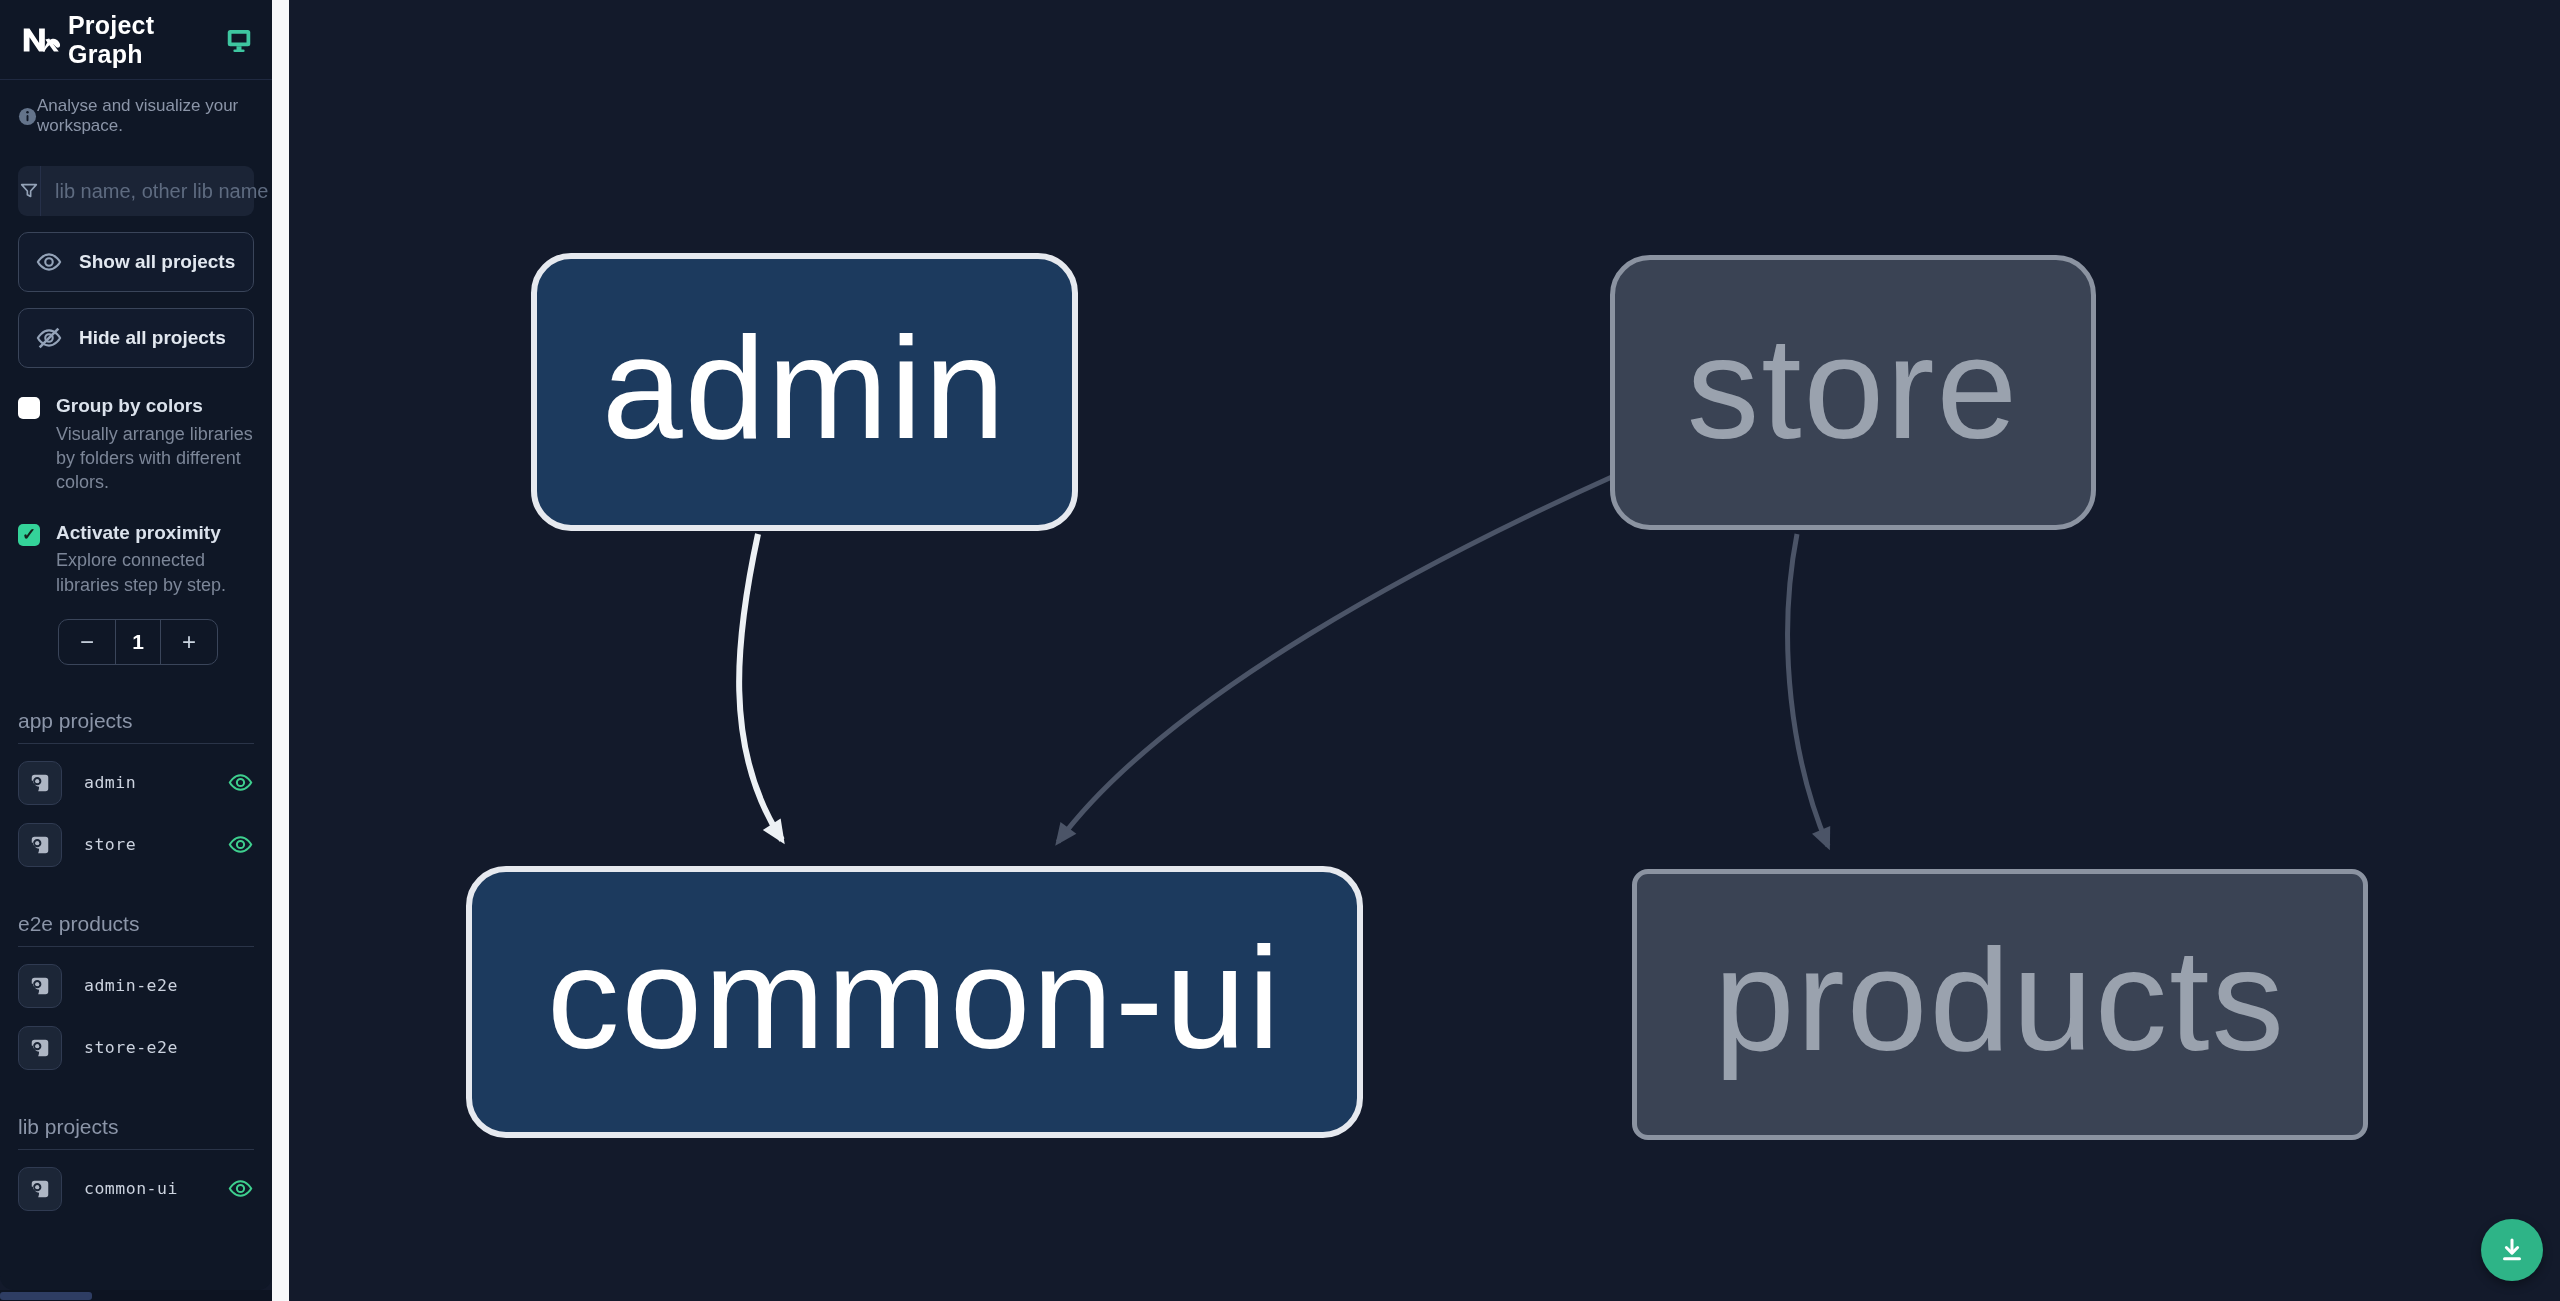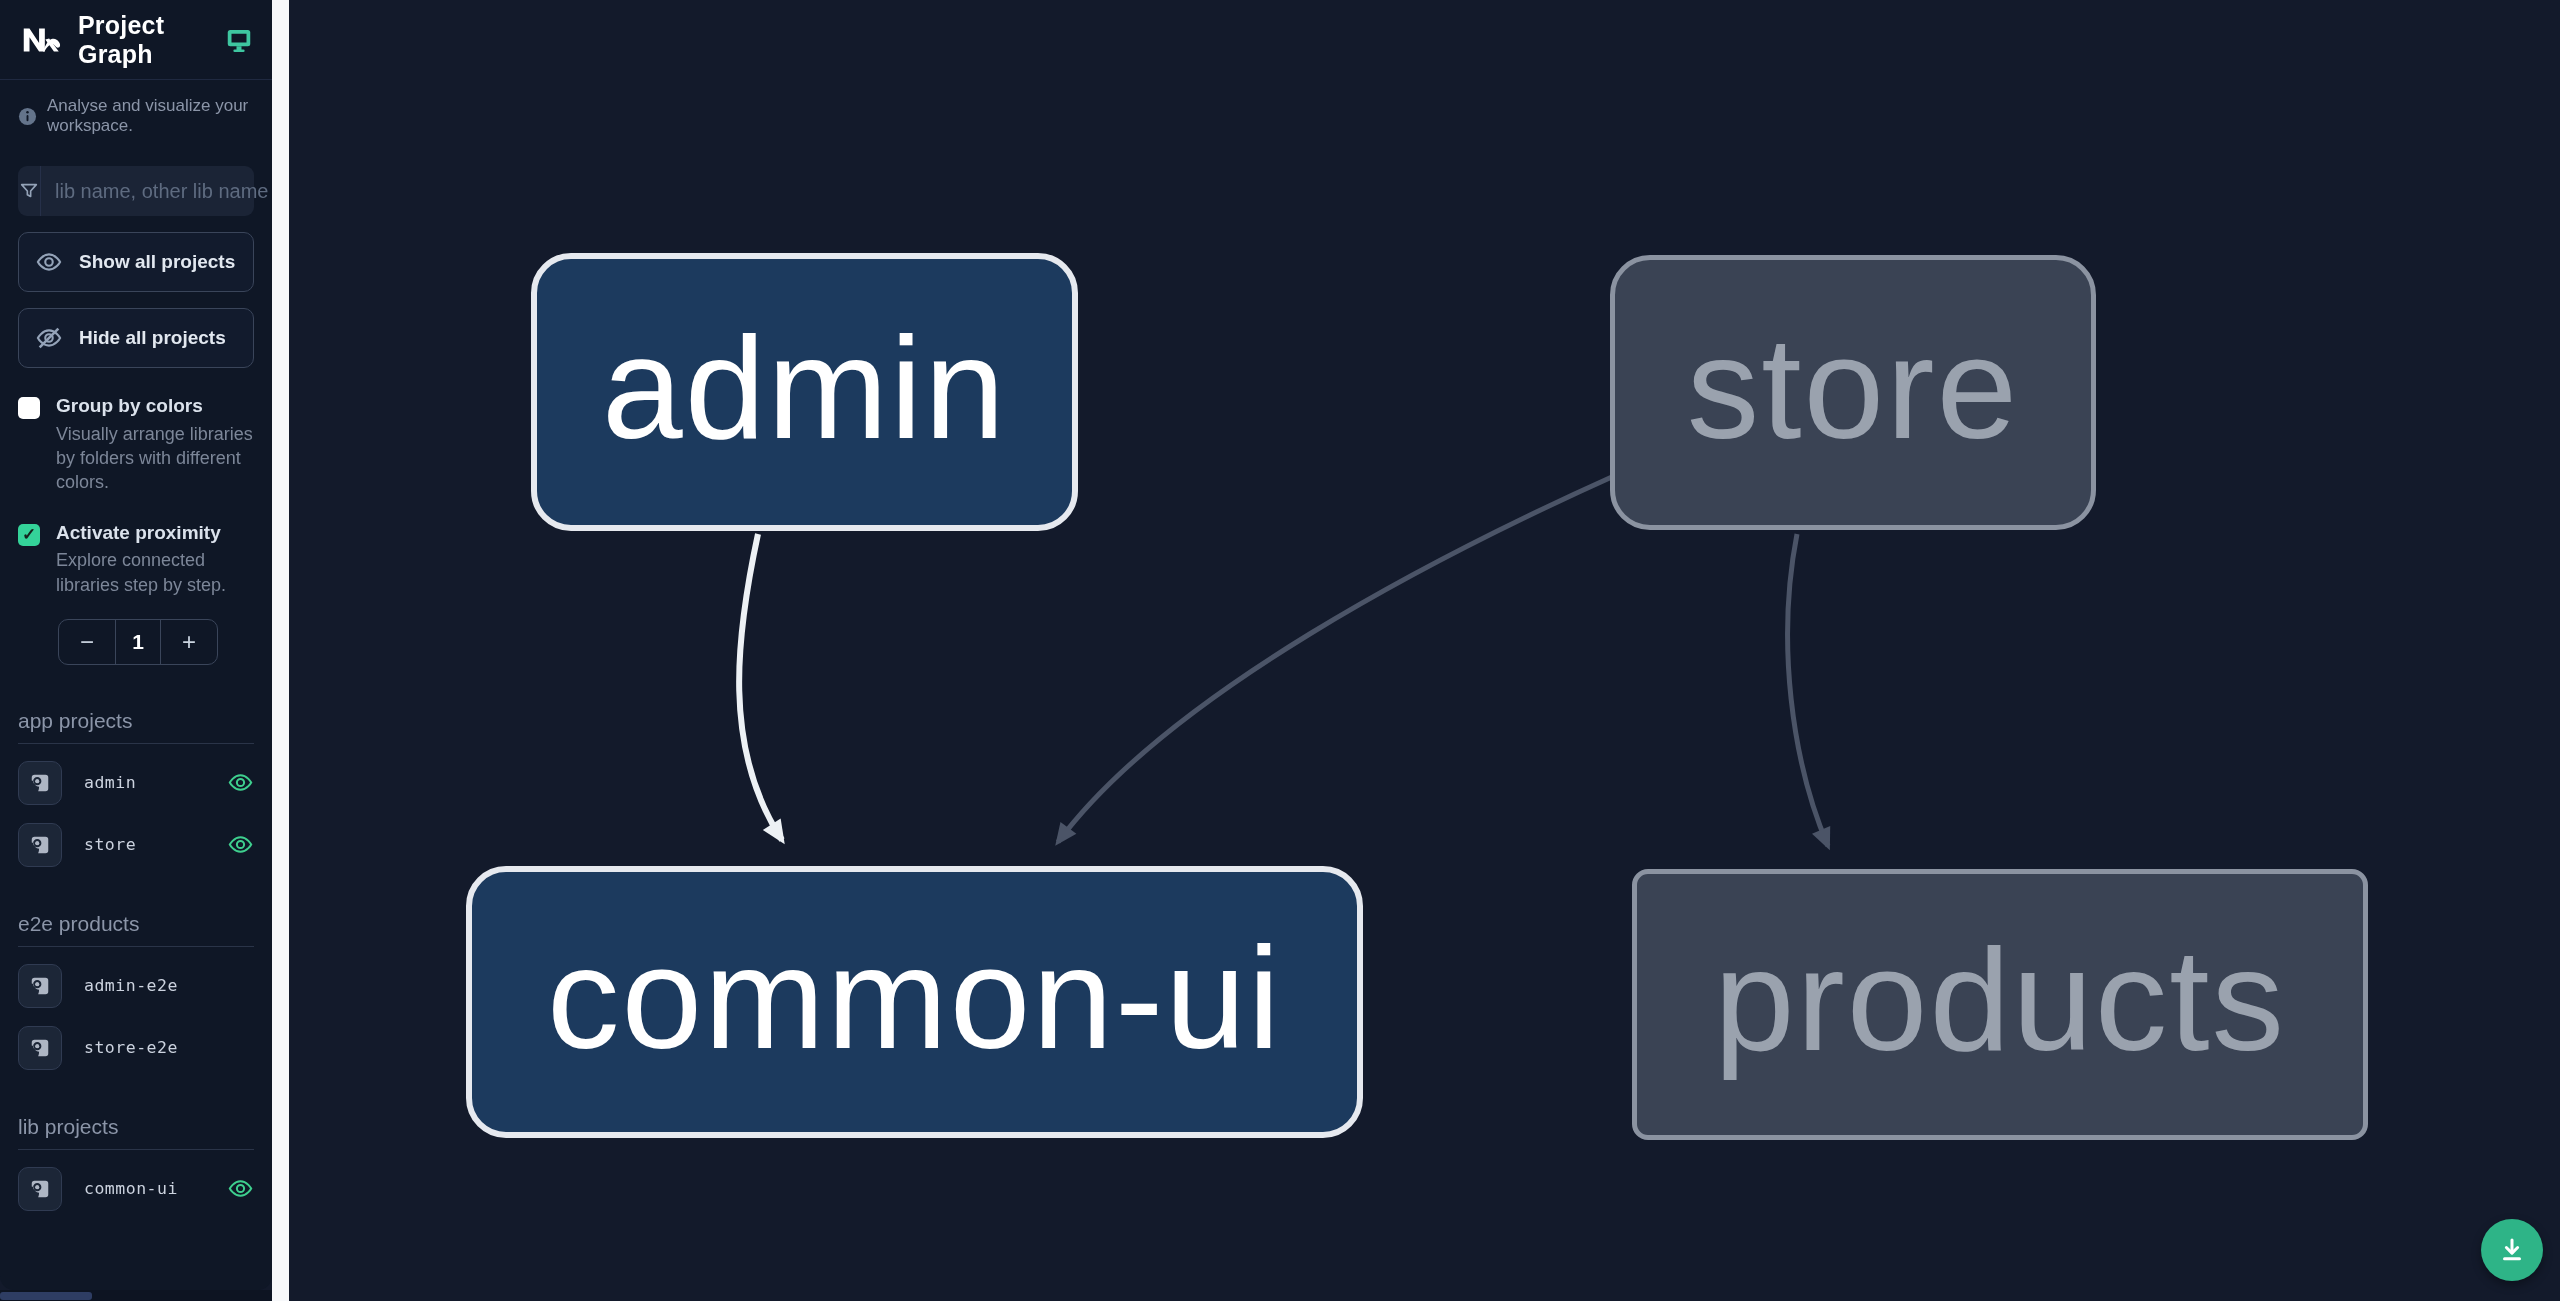--- a/index.html
+++ b/index.html
@@ -16,27 +16,27 @@
   .sidebar-scroll-strip { position:absolute; left:0; top:1290px; width:272px; height:11px;
              background:#0d1422; }
   .sidebar-scroll-thumb { position:absolute; left:0; top:2px; width:92px; height:8px;
              background:#2e3d63; border-radius:3px; }
 
   .gutter { position:absolute; left:272px; top:0; width:17px; height:1301px; background:#f7f8fa; cursor:col-resize; }
 
   .canvas { position:absolute; left:289px; top:0; width:2271px; height:1301px; background:#131a2b; }
 
   
-  .sb-header { display:flex; align-items:center; gap:14px; padding:18px 18px; height:80px;
+  .sb-header { display:flex; align-items:center; gap:4px; padding:18px 18px; height:80px;
                border-bottom:1px solid #1f2940; flex:none; }
   .nx-logo { width:46px; height:46px; flex:none; }
   .sb-title { font-size:25px; font-weight:700; color:#ffffff; letter-spacing:.2px; flex:1; }
   .monitor-icon { width:30px; height:30px; flex:none; }
 
-  .sb-subtitle { display:flex; align-items:center; gap:10px; padding:16px 18px 6px 18px;
+  .sb-subtitle { display:flex; align-items:center; padding:16px 18px 6px 18px;
                  color:#8b95a8; font-size:17px; flex:none; }
   .info-icon { width:19px; height:19px; flex:none; }
 
   
   .filter-box { margin:24px 18px 0 18px; height:50px; background:#1b2436; border-radius:9px;
                 display:flex; align-items:flex-end; flex:none; }
   .filter-icon-wrap { width:48px; height:100%; display:flex; align-items:center; justify-content:center;
                       border-right:1px solid #263049; }
   .filter-input { flex:1; height:100%; background:transparent; border:none; outline:none;
                   color:#cbd5e1; font-size:20px; padding:0 14px; font-family:"Liberation Sans",sans-serif; }

